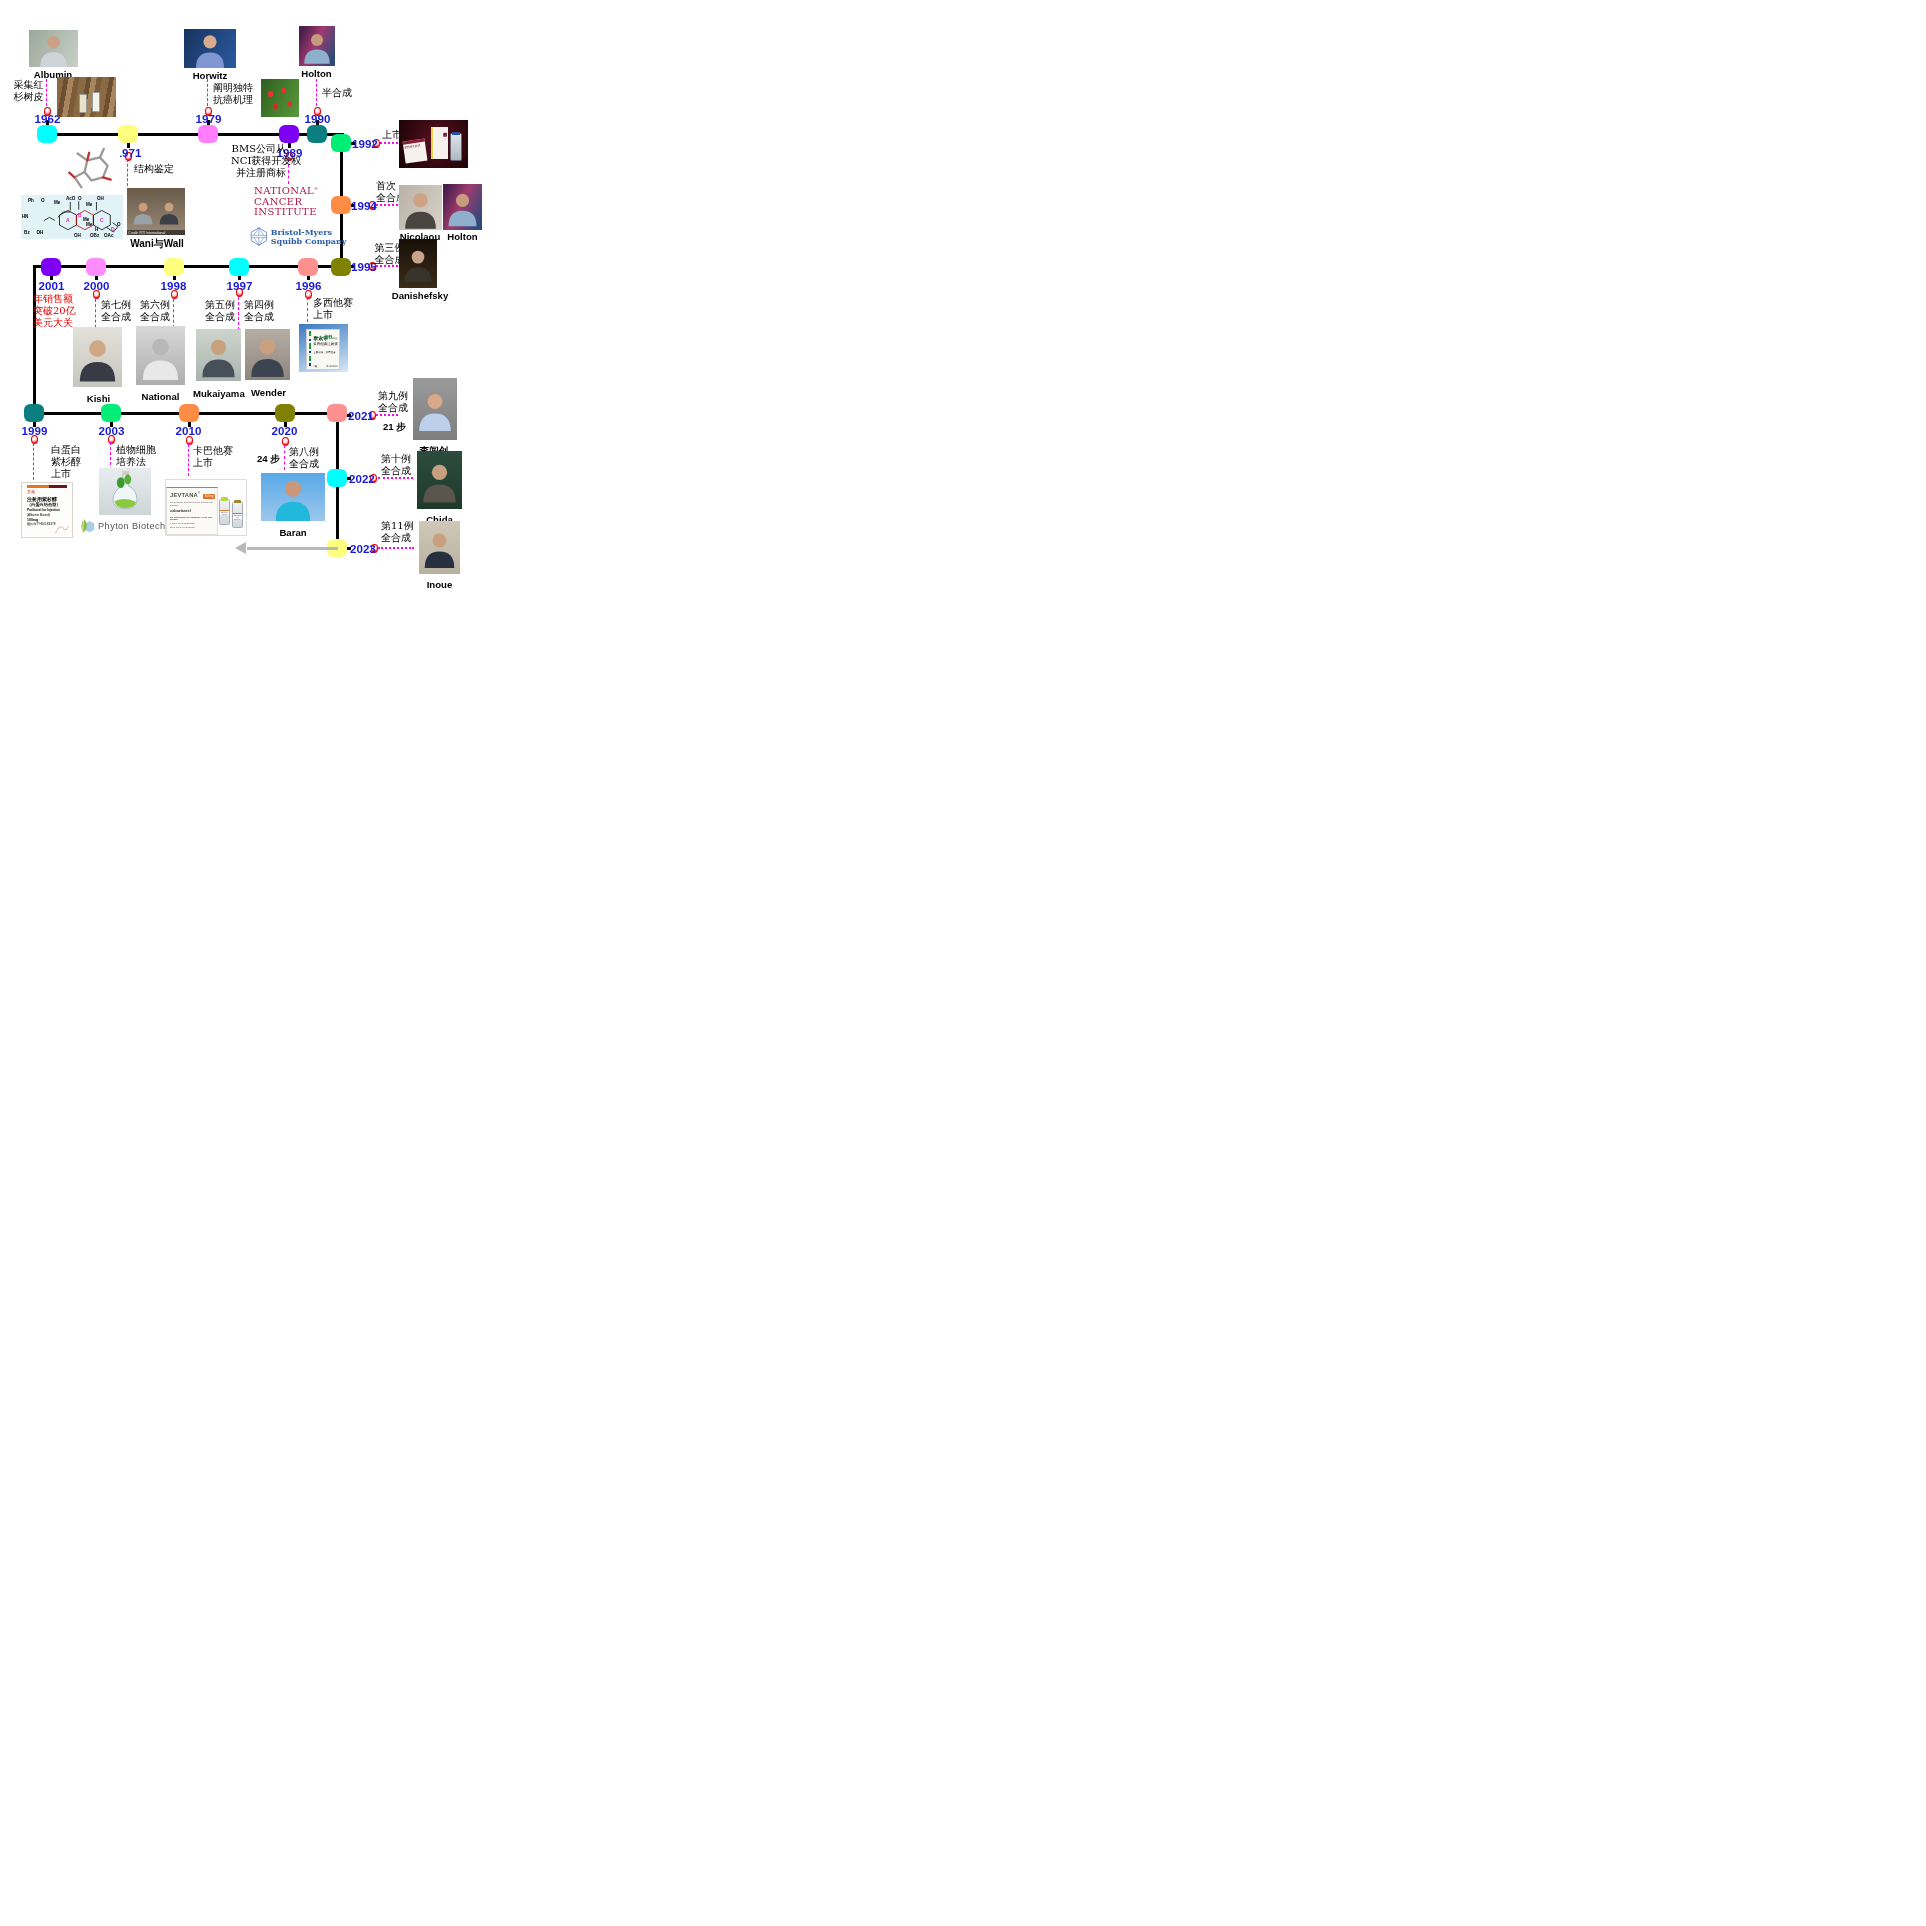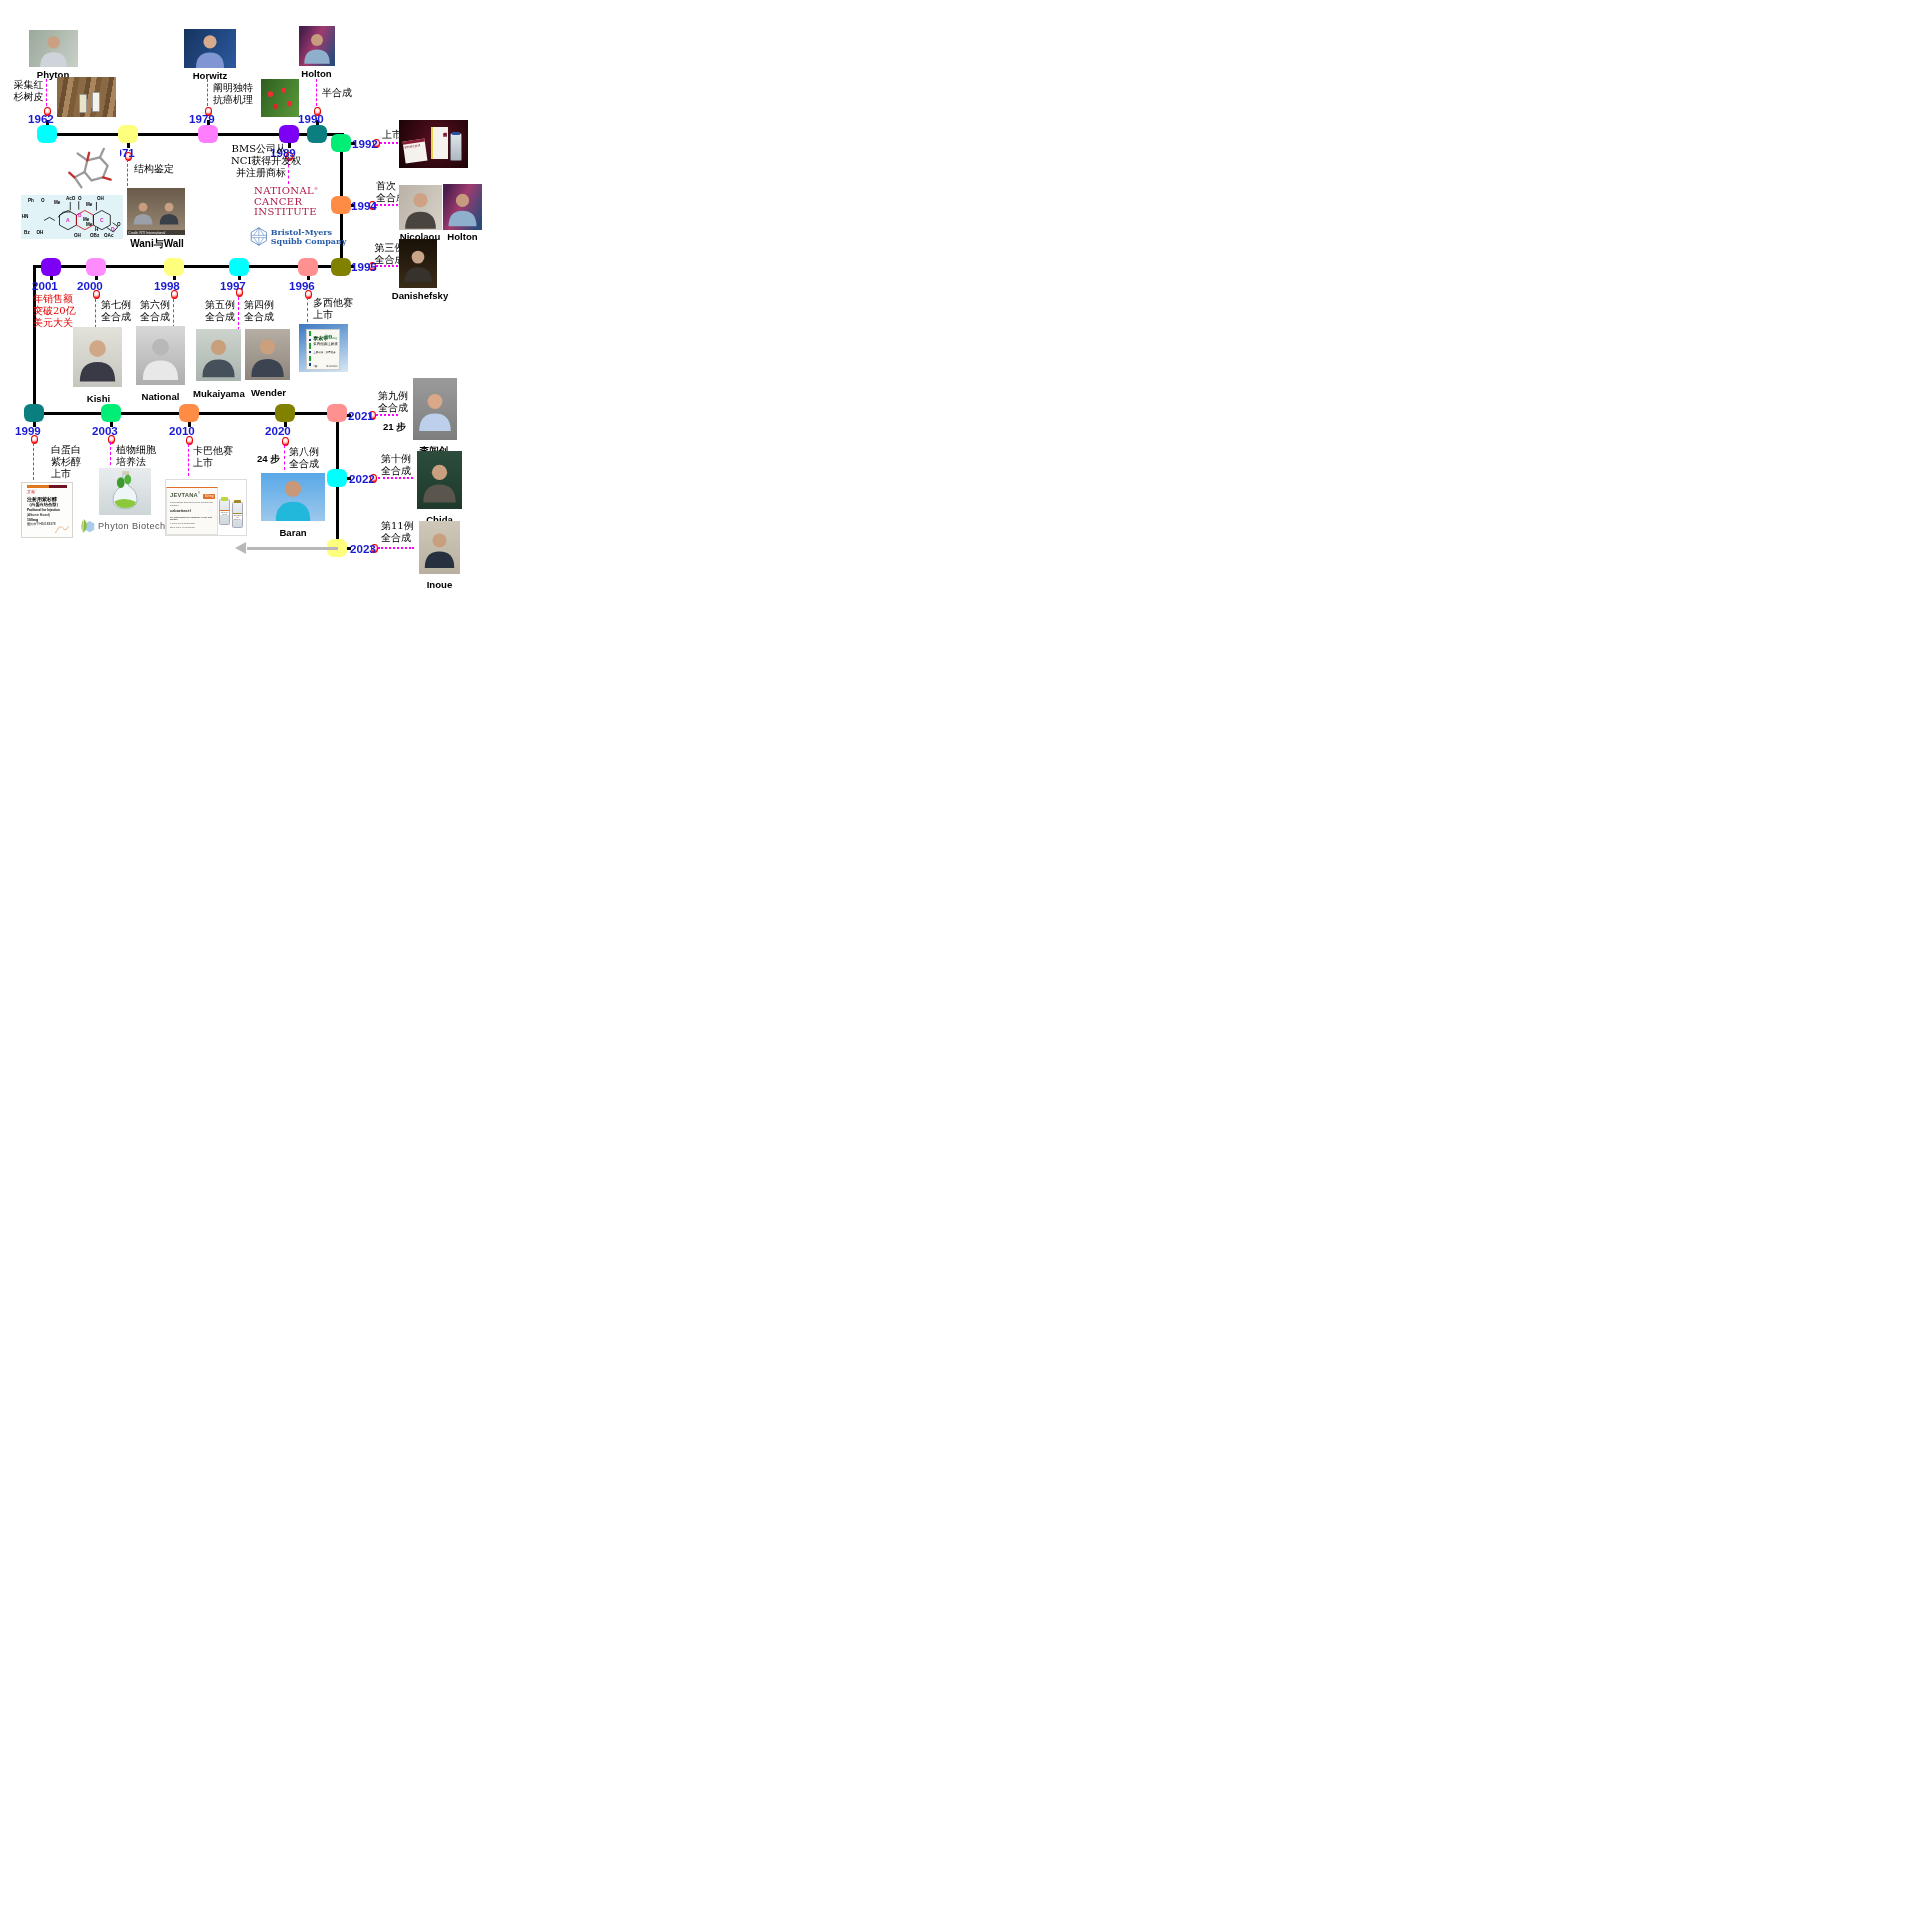--- a/index.html
+++ b/index.html
@@ -5,21 +5,21 @@
   html,body{margin:0;padding:0;background:#fff;}
   .stage{position:relative;width:487px;height:592px;background:#fff;overflow:hidden;
          font-family:"Liberation Sans",sans-serif;}
   .hline,.vline,.tick,.stub{position:absolute;background:#000;}
   .node{position:absolute;width:20px;height:17.7px;border-radius:6.2px;}
   .marker{position:absolute;width:5.4px;height:7px;border-radius:50%;
           border:1.2px solid #e60000;
           background:radial-gradient(circle at 40% 32%,#ffffff 18%,#ffc4c4 48%,#ff0000 85%);}
   .vdash{position:absolute;width:0;border-left:1.9px dashed #ff00ff;}
   .hdots{position:absolute;height:0;border-top:2.3px dotted #ff00ff;}
-  .year{position:absolute;color:#1a1ad6;font-weight:700;font-size:11.6px;white-space:nowrap;}
+  .year{position:absolute;color:#1a1ad6;font-weight:700;font-size:11.6px;text-align:center;white-space:nowrap;}
   .year.l{text-align:center;}
   .cjk{position:absolute;color:#000;font-family:"DejaVu Serif",serif;font-size:10px;line-height:1.22;white-space:nowrap;}
   .cjk.r{text-align:right;}
   .cjk.red{color:#e60000;}
   .steps{position:absolute;color:#000;font-weight:700;font-size:9.6px;font-family:"Liberation Sans",sans-serif;white-space:nowrap;}
   .name{position:absolute;color:#000;font-weight:700;font-size:9.6px;text-align:center;white-space:nowrap;}
   .photo{position:absolute;overflow:hidden;}
   .sil{position:absolute;left:0;top:0;width:100%;height:100%;}
   .credit{position:absolute;left:0;bottom:0;width:100%;background:rgba(20,20,20,.65);color:#eee;
           font-size:3.5px;padding:0.4px 1.2px;box-sizing:border-box;}
@@ -245,21 +245,21 @@
   <div class="steps" style="left:383px;top:421px">21 步</div>
   <div class="cjk" style="left:381px;top:453px">
     <div>第十例</div>
     <div>全合成</div>
   </div>
   <div class="cjk" style="left:381px;top:520px">
     <div>第11例</div>
     <div>全合成</div>
   </div>
 
-  <div class="name" style="left:30px;top:69px;width:46px">Phyton</div>
+  <div class="name" style="left:30px;top:69px;width:46px">Albumin</div>
   <div class="name" style="left:187px;top:70px;width:46px">Horwitz</div>
   <div class="name" style="left:293px;top:68px;width:47px">Holton</div>
   <div class="name" style="left:130px;top:237px;width:54px;font-size:10px">Wani与Wall</div>
   <div class="name" style="left:396px;top:231px;width:48px">Nicolaou</div>
   <div class="name" style="left:440px;top:231px;width:45px">Holton</div>
   <div class="name" style="left:391px;top:290px;width:58px">Danishefsky</div>
   <div class="name" style="left:74px;top:393px;width:49px">Kishi</div>
   <div class="name" style="left:135px;top:391px;width:51px">National</div>
   <div class="name" style="left:193px;top:388px;width:51px">Mukaiyama</div>
   <div class="name" style="left:243px;top:387px;width:51px">Wender</div>

